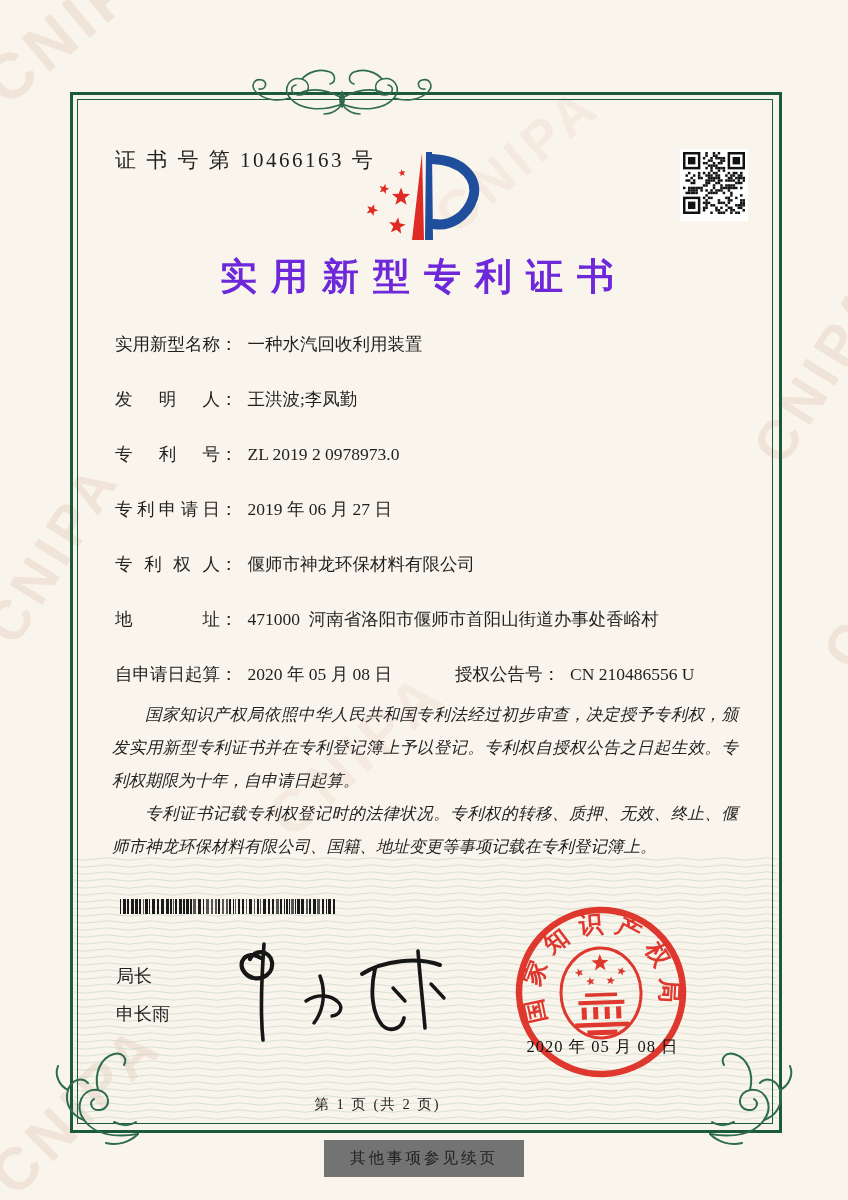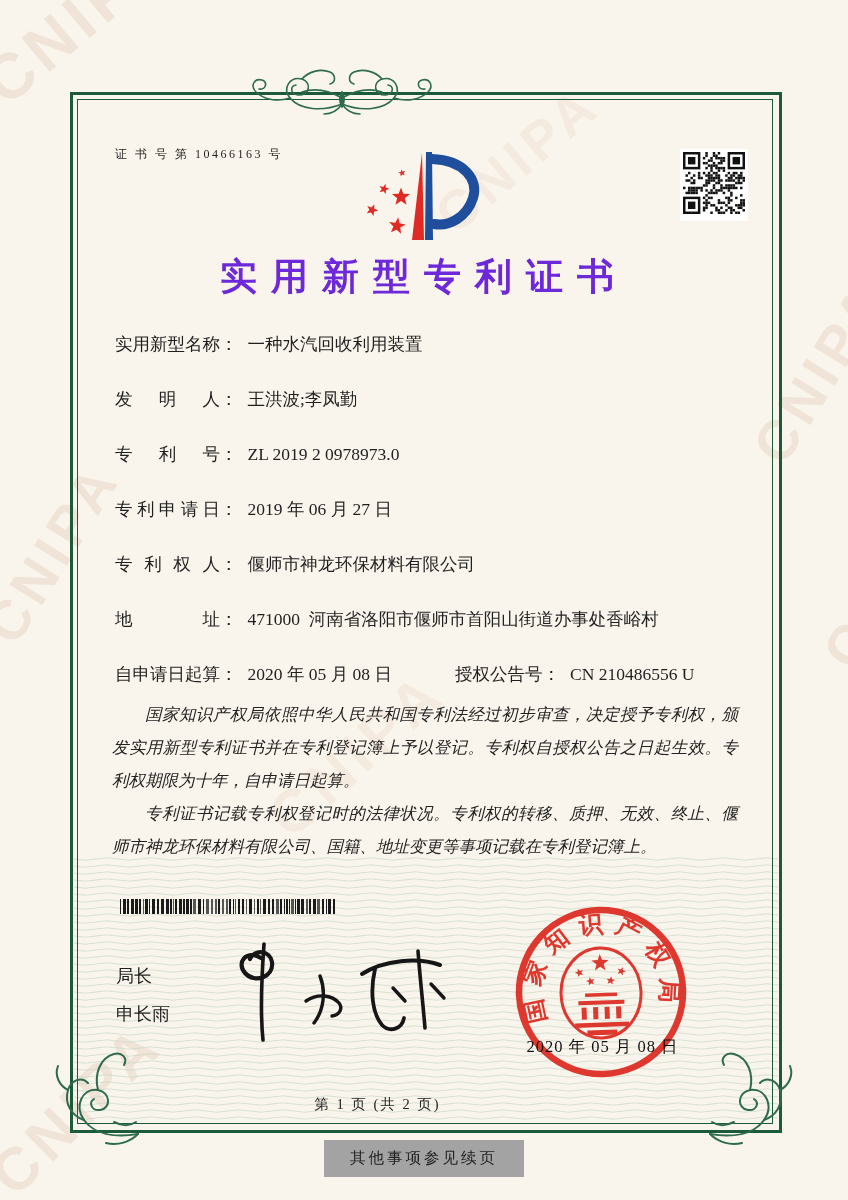--- a/index.html
+++ b/index.html
@@ -11,21 +11,21 @@
     position:absolute; font-family:"Liberation Sans", sans-serif; font-weight:bold;
     color:rgba(193,134,105,0.16); letter-spacing:6px; user-select:none; white-space:nowrap;
   }
   
   .frame-outer{position:absolute; left:70px; top:92px; width:706px; height:1035px;
     border:3px solid #1b5a3a;}
   .frame-inner{position:absolute; left:77px; top:99px; width:694px; height:1023px;
     border:1px solid #1b5a3a;}
   .ornament{position:absolute; pointer-events:none;}
   
-  .cert-no{position:absolute; left:115px; top:146px; font-size:12px; letter-spacing:2.5px;text-align:center;}
+  .cert-no{position:absolute; left:115px; top:146px; font-size:21px; letter-spacing:2.5px;text-align:center;}
   .logo{position:absolute; left:345px; top:140px;}
   .qr{position:absolute; left:680px; top:149px; background:#ffffff; padding:3px;}
   .title{position:absolute; left:0; top:252px; width:848px; text-align:center;
     font-size:37px; font-weight:bold; letter-spacing:14px; color:#6d28d9;}
   .fields{position:absolute; left:115px; top:332px; font-size:17.5px;}
   .frow{margin-bottom:31px; white-space:nowrap;}
   .flabel{display:inline-block; width:105px; text-align:justify; text-align-last:justify;}
   .fcolon{display:inline-block;}
   .fvalue{display:inline-block; margin-left:10px; white-space:pre-wrap;}
   .grant-no{position:absolute; left:340px; top:0;}
@@ -37,21 +37,21 @@
   .barcode{position:absolute; left:120px; top:899px; z-index:1;}
   .sig-title{position:absolute; left:116px; top:964px; font-size:18px; z-index:1;}
   .sig-name{position:absolute; left:116px; top:1002px; font-size:18px; z-index:1;}
   .sig-script{position:absolute; left:228px; top:938px; z-index:1;}
   .seal{position:absolute; left:512px; top:903px; z-index:2; transform:rotate(-2deg); opacity:0.93;}
   .seal-date{position:absolute; left:505px; top:1036px; width:195px; text-align:center;
     font-size:16.5px; letter-spacing:1px; color:#111; z-index:3;}
   .page-indicator{position:absolute; left:0; top:1095px; width:755px; text-align:center;
     font-size:14.5px; letter-spacing:2px; z-index:1;}
   .continuation{position:absolute; left:0; top:1140px; width:848px; text-align:center; z-index:1;}
-  .continuation span{display:inline-block; background:#a3a3a3; padding:8px 26px;
+  .continuation span{display:inline-block; background:#737373; padding:8px 26px;
     font-size:15.5px; letter-spacing:3px;}
 </style>
 </head>
 <body>
 
 <div class="page">
 
   <span class="wm" style="left:-34px; top:-18px; font-size:64px; transform:rotate(-40deg);">CNIPA</span>
   <span class="wm" style="left:420px; top:128px; font-size:54px; transform:rotate(-40deg); color:rgba(193,134,105,0.10);">CNIPA</span>
   <span class="wm" style="left:720px; top:340px; font-size:56px; transform:rotate(-58deg);">CNIPA</span>

